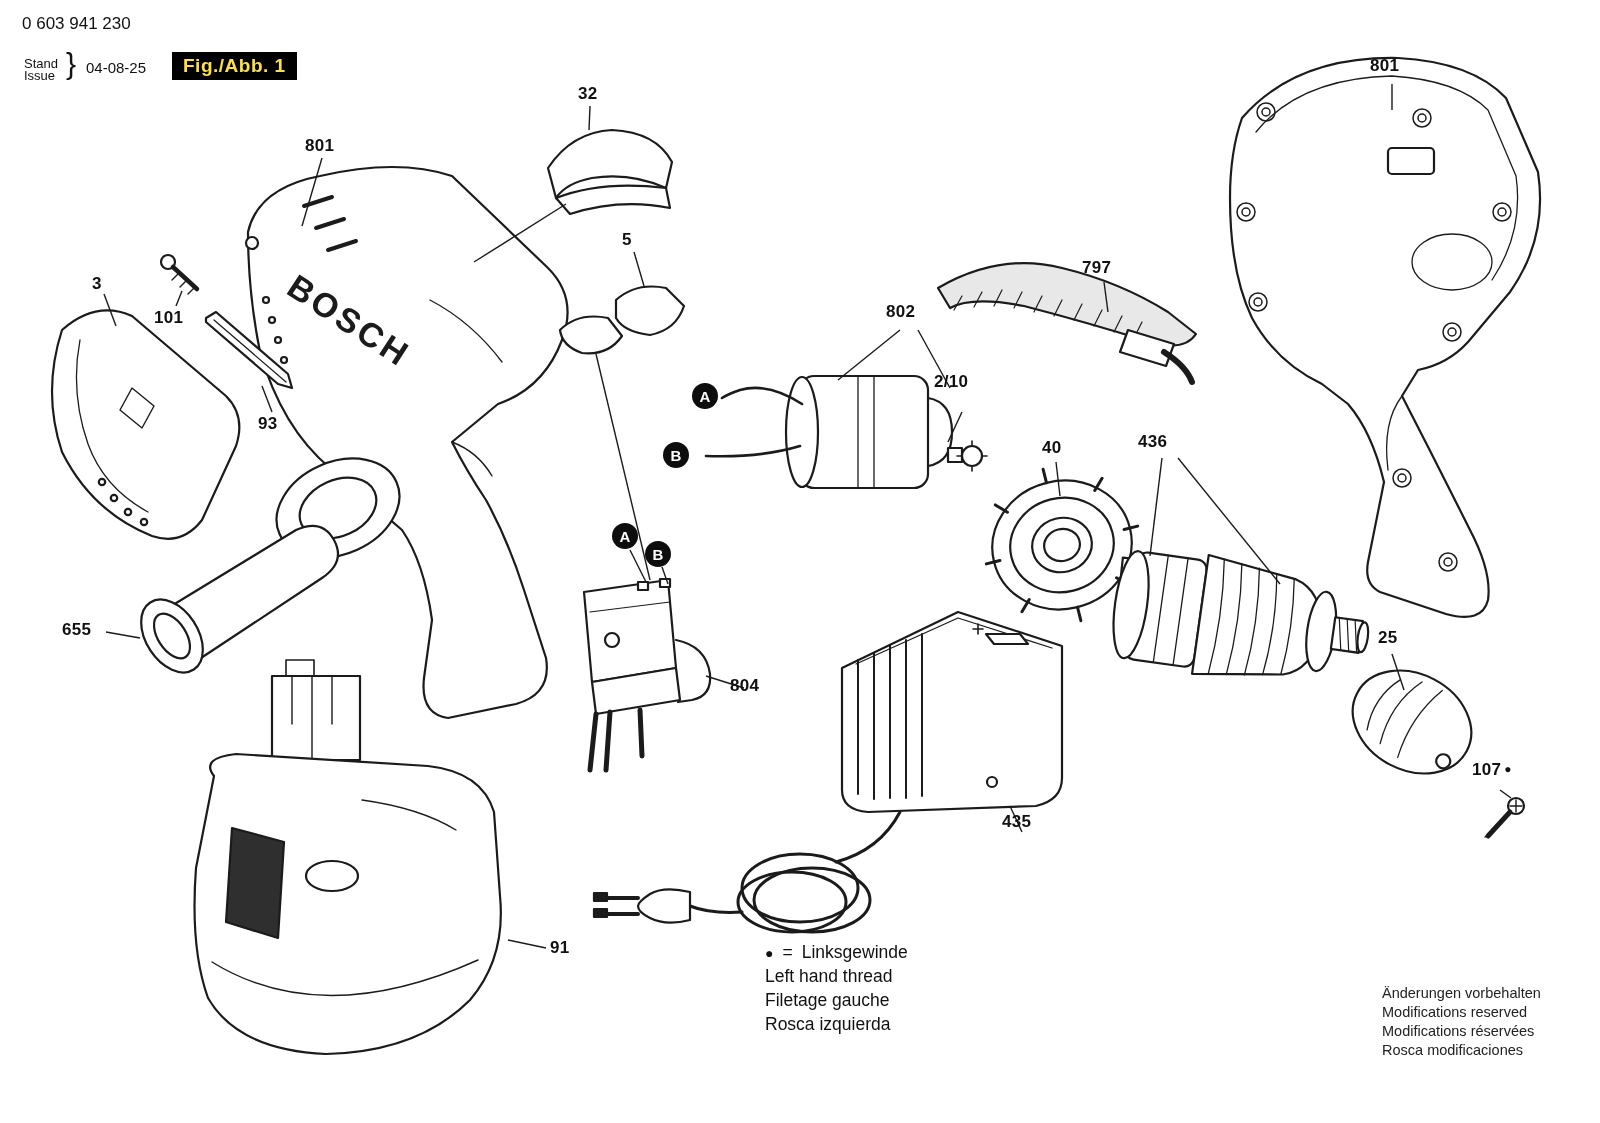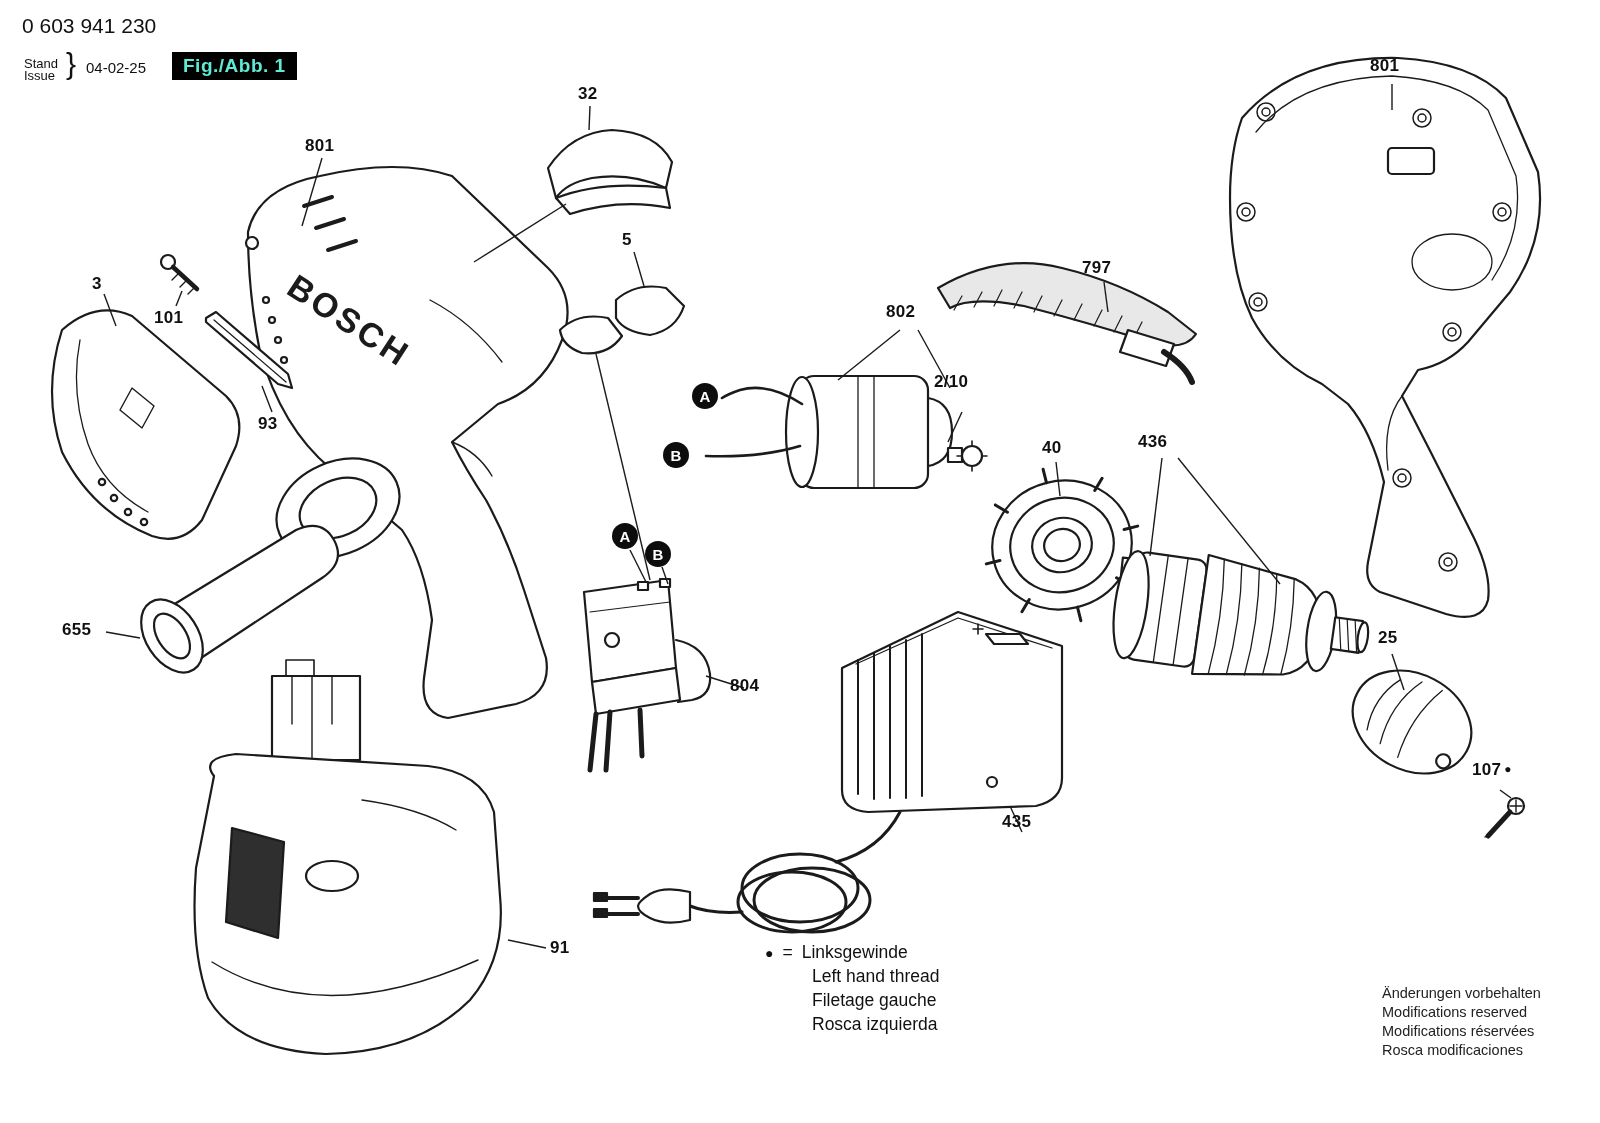--- a/index.html
+++ b/index.html
@@ -1,31 +1,31 @@
 <!DOCTYPE html>
 <html><head>
 <meta charset="utf-8">
 <style>
   html,body{margin:0;padding:0;background:#fff;}
   .stage{position:relative;width:1600px;height:1123px;background:#ffffff;overflow:hidden;
          font-family:"Liberation Sans",sans-serif;color:#111;}
   .stage svg{position:absolute;left:0;top:0;}
   .callout{position:absolute;font-weight:bold;font-size:17px;letter-spacing:.3px;white-space:nowrap;}
-  .plain{position:absolute;font-size:21px;white-space:nowrap;}
+  .plain{position:absolute;font-size:17px;white-space:nowrap;}
   .tiny{position:absolute;font-size:13px;line-height:15px;white-space:nowrap;}
   .brace{position:absolute;font-size:30px;font-weight:normal;}
   .date{position:absolute;font-size:15px;white-space:nowrap;}
-  .fig-box{position:absolute;background:#000;color:#5eead4;font-weight:bold;font-size:19px;
+  .fig-box{position:absolute;background:#000;color:#fde047;font-weight:bold;font-size:19px;
            padding:3px 11px;letter-spacing:.5px;}
   .term{position:absolute;width:26px;height:26px;border-radius:50%;background:#0d0d0d;color:#fff;
         font-weight:bold;font-size:15px;display:flex;align-items:center;justify-content:center;}
   .legend{position:absolute;font-size:17.5px;color:#111;}
   .legend-row{display:flex;gap:9px;align-items:baseline;}
   .legend-dot{font-size:14px;}
-  .legend-sub{margin-left:47px;margin-top:3px;}
+  .legend-sub{margin-top:3px;}
   .notes{position:absolute;font-size:14.5px;line-height:19px;color:#222;margin-left:24px;}
   .dot-after{font-size:12px;margin-left:3px;vertical-align:2px;}
 </style>
 </head>
 <body>
 
 <div class="stage">
 
   <svg width="1600" height="1123" viewBox="0 0 1600 1123">
     <g stroke="#1b1b1b" stroke-width="2.2" fill="#ffffff" stroke-linejoin="round" stroke-linecap="round">
@@ -200,21 +200,21 @@
       <path d="M630,550 L646,582"></path>
       <path d="M662,567 L668,584"></path>
     </g>
   </svg>
 
   <div class="plain" style="left:22px;top:14px">0 603 941 230</div>
 
   <div class="tiny" style="left:24px;top:56px">Stand</div>
   <div class="tiny" style="left:24px;top:68px">Issue</div>
   <div class="brace" style="left:66px;top:47px">}</div>
-  <div class="date" style="left:86px;top:59px">04-02-25</div>
+  <div class="date" style="left:86px;top:59px">04-08-25</div>
   <div class="fig-box" style="left:172px;top:52px">Fig./Abb. 1</div>
 
   <div class="callout" style="left:305px;top:136px">801</div>
   <div class="callout" style="left:578px;top:84px">32</div>
   <div class="callout" style="left:622px;top:230px">5</div>
   <div class="callout" style="left:92px;top:274px">3</div>
   <div class="callout" style="left:154px;top:308px">101</div>
   <div class="callout" style="left:258px;top:414px">93</div>
   <div class="callout" style="left:62px;top:620px">655</div>
   <div class="callout" style="left:886px;top:302px">802</div>

